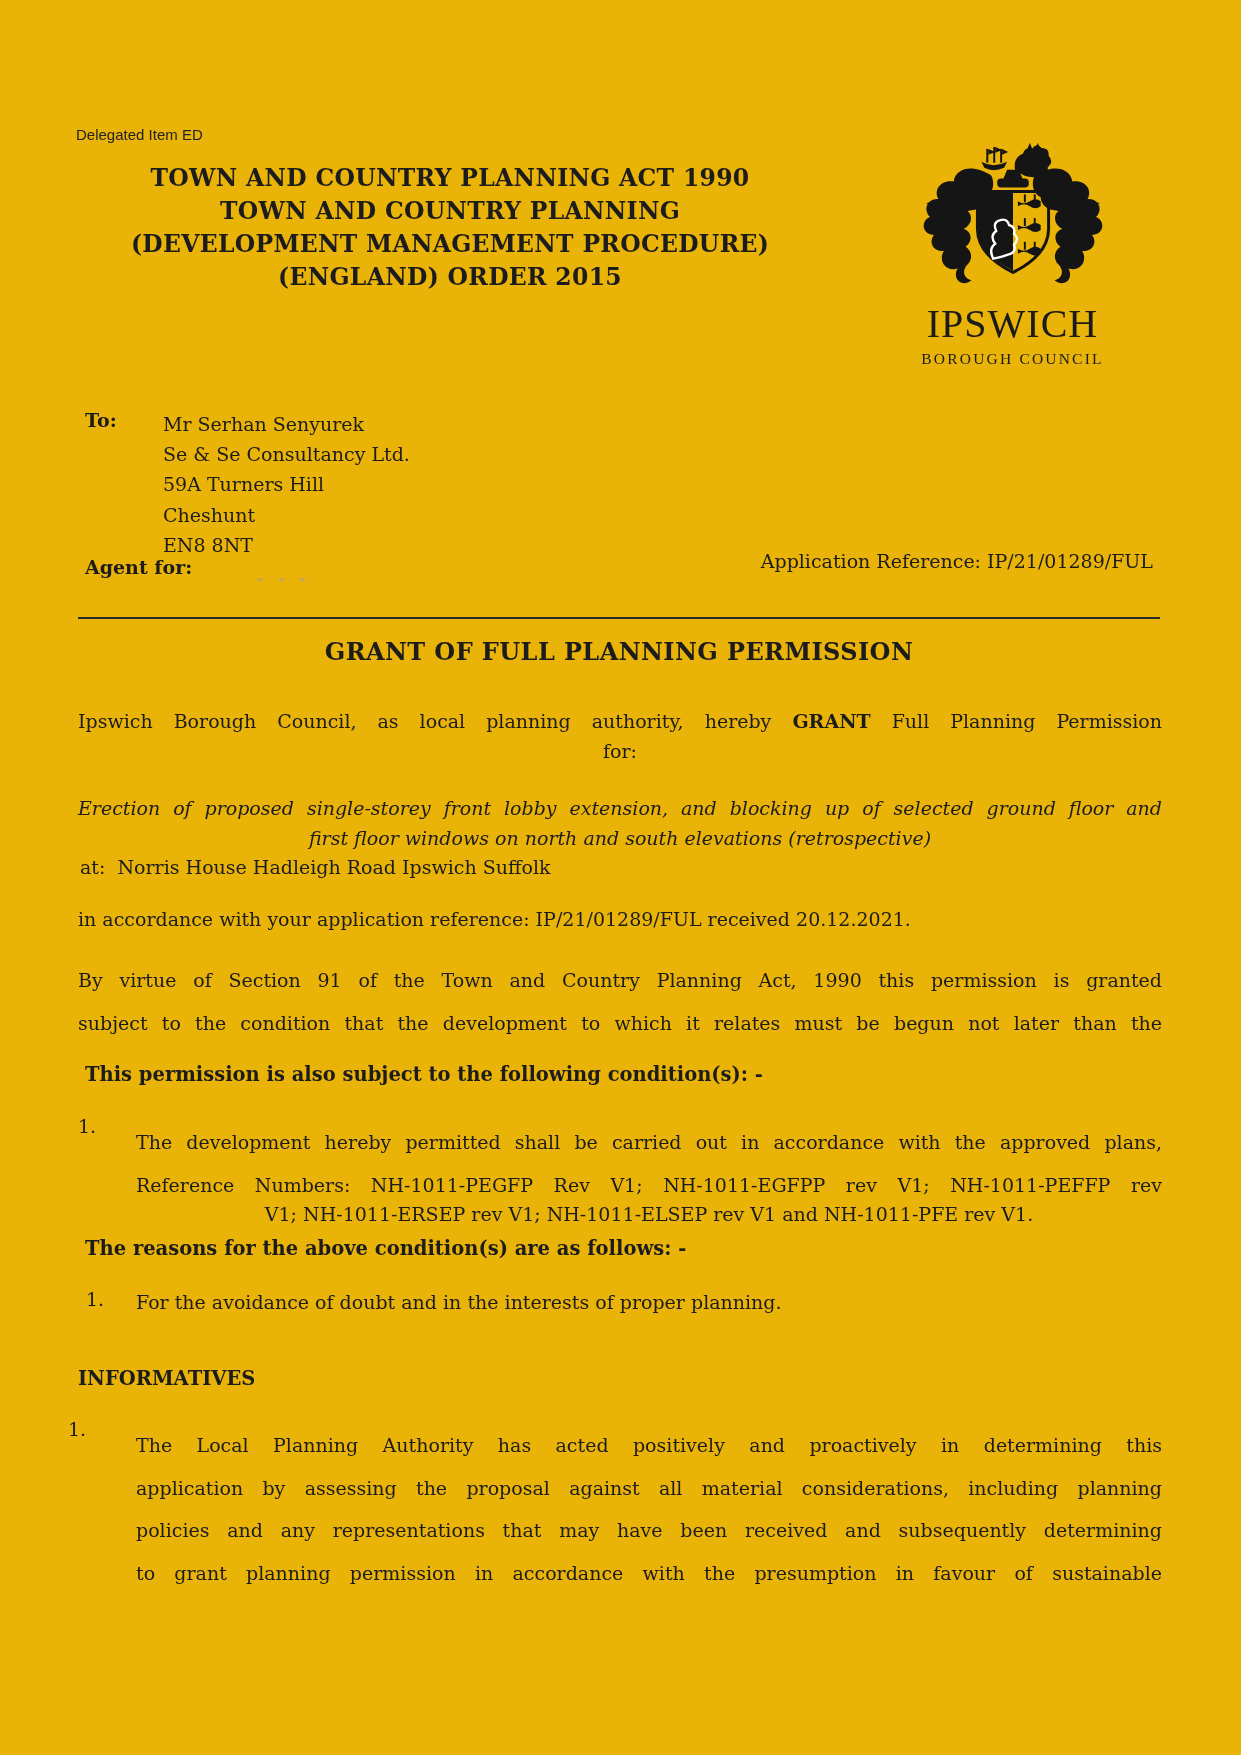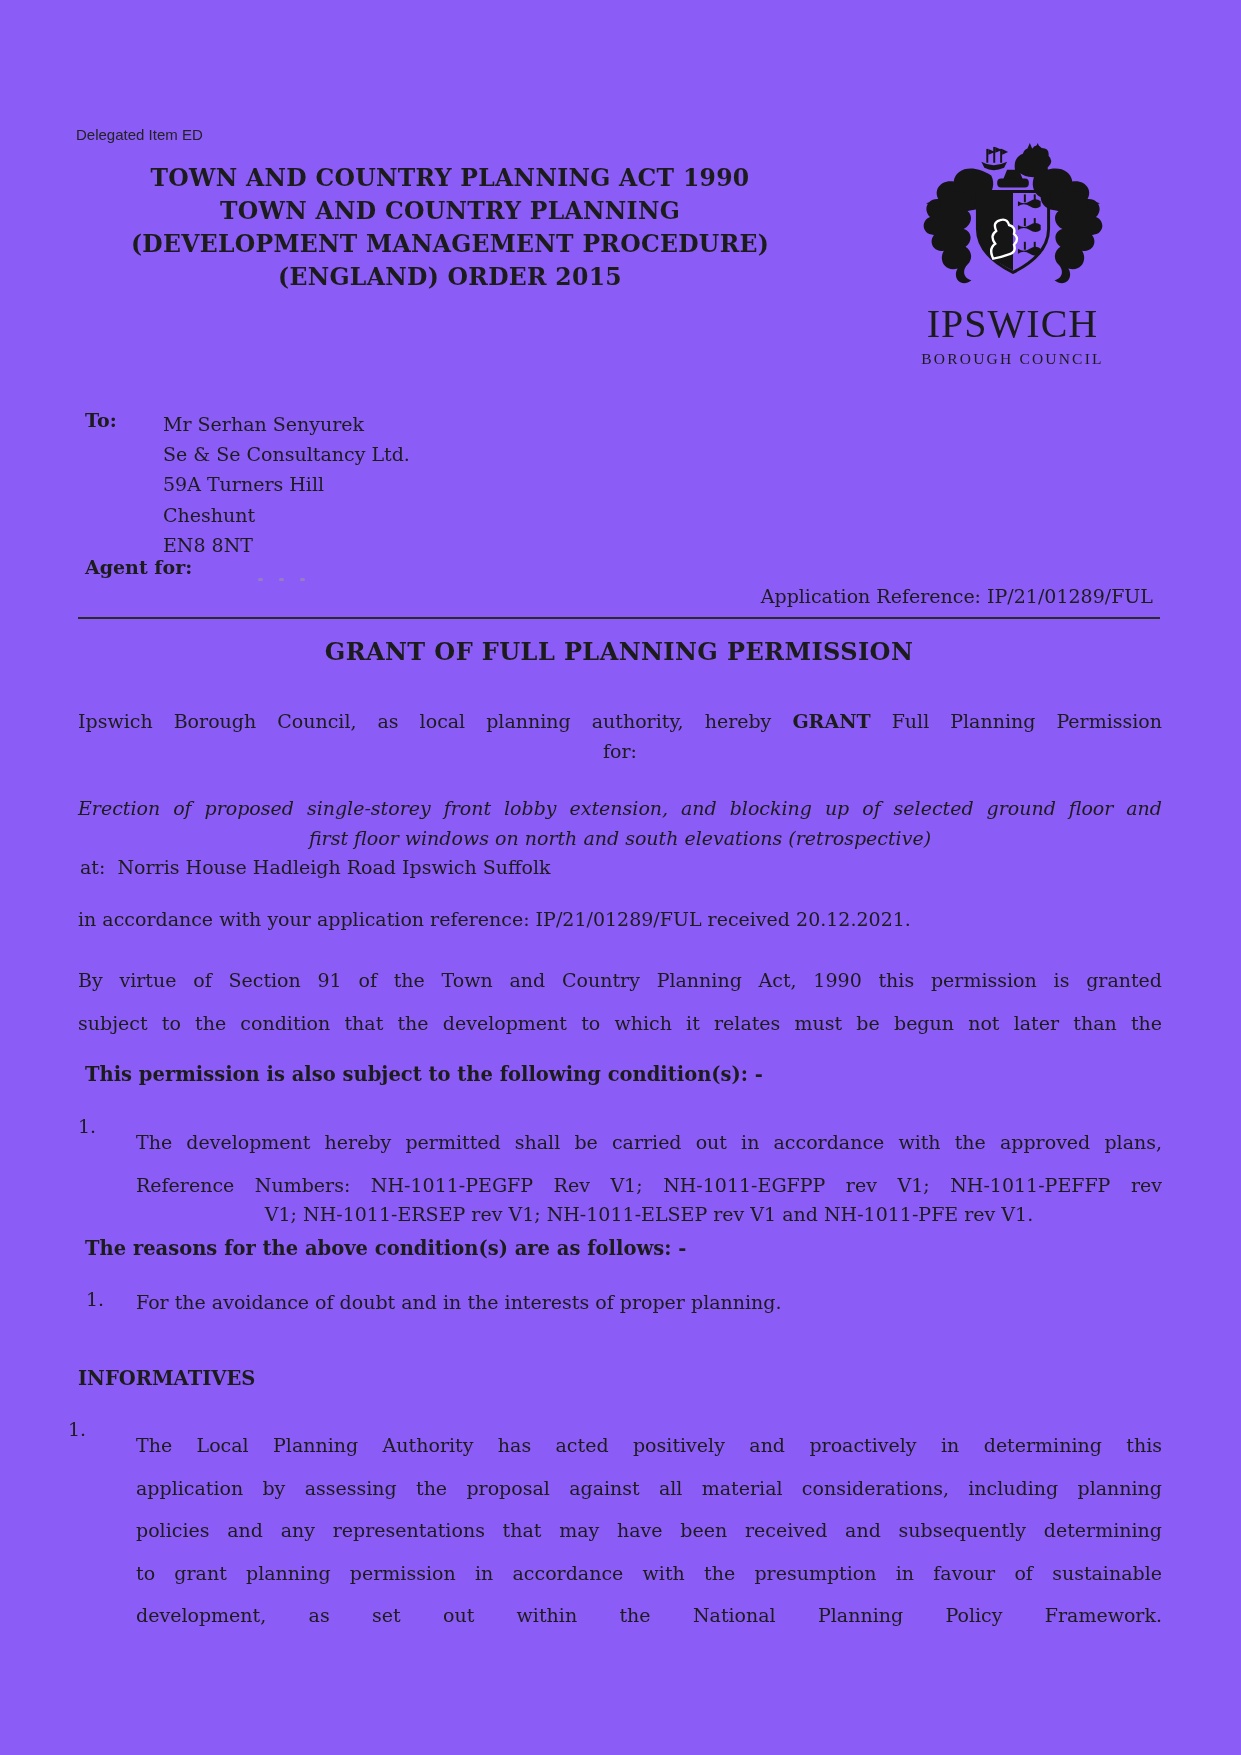--- a/index.html
+++ b/index.html
@@ -1,17 +1,17 @@
 <!DOCTYPE html>
 <html><head>
 <meta charset="utf-8">
 <style>
   html,body{margin:0;padding:0;background:#e8e8e8;}
   .page{
-    position:relative;width:1241px;height:1755px;background:#8b5cf6;
+    position:relative;width:1241px;height:1755px;background:#eab308;
     font-family:"DejaVu Serif","Liberation Serif",serif;color:#1c1c1c;
     overflow:hidden;margin:0 auto;
   }
   .abs{position:absolute;}
   .note{font-family:"Liberation Sans","DejaVu Sans",sans-serif;font-size:15px;color:#222;}
   .title-block{left:105px;top:162px;width:690px;text-align:center;
     font-weight:bold;font-size:23.5px;line-height:33px;letter-spacing:.3px;}
   .logo-box{left:880px;top:142px;width:265px;text-align:center;}
   .logo-box svg{display:block;margin:0 auto;}
   .logo-word{font-family:"Liberation Serif","DejaVu Serif",serif;font-size:40px;
@@ -19,21 +19,21 @@
   .logo-sub{font-family:"Liberation Serif","DejaVu Serif",serif;font-size:15.5px;
     letter-spacing:2.2px;color:#1b1b1b;margin-top:6px;}
   .body-text{font-size:19px;line-height:29.5px;}
   .bold{font-weight:bold;}
   .to-label{left:85px;top:409px;font-weight:bold;font-size:19px;}
   .addr{left:163px;top:409px;font-size:19px;line-height:30.2px;}
   .agent-row{left:85px;top:556px;font-weight:bold;font-size:19px;}
   .redact{position:absolute;left:258px;top:566px;}
   .redact i{display:inline-block;width:5px;height:3px;background:#9a9a9a;
     margin-right:16px;border-radius:2px;opacity:.55;}
-  .app-ref{right:88px;top:585px;font-size:19px;text-align:right;}
+  .app-ref{right:88px;top:550px;font-size:19px;text-align:right;}
   .rule{left:78px;top:617px;width:1082px;height:2px;background:#2a2a2a;}
   .main-heading{left:78px;top:637px;width:1082px;text-align:center;
     font-weight:bold;font-size:24px;letter-spacing:.4px;}
   .para{left:78px;width:1084px;}
   .jline{display:block;text-align:justify;text-align-last:justify;margin-top:13px;}
   .pline{display:block;text-align:center;}
   .italic{font-style:italic;}
   .num{position:absolute;font-size:19px;}
   .item-text{position:absolute;left:136px;width:1026px;font-size:19px;line-height:29.5px;}
   .sec-heading{font-weight:bold;font-size:19.5px;}
@@ -163,17 +163,16 @@
 
   <div class="abs sec-heading" style="left:78px;top:1367px;">INFORMATIVES</div>
 
   <div>
     <span class="num" style="left:68px;top:1418px;">1.</span>
     <div class="item-text" style="top:1418px;">
       <span class="jline">The Local Planning Authority has acted positively and proactively in determining this</span>
       <span class="jline">application by assessing the proposal against all material considerations, including planning</span>
       <span class="jline">policies and any representations that may have been received and subsequently determining</span>
       <span class="jline">to grant planning permission in accordance with the presumption in favour of sustainable</span>
-      <span class="jline">development, as set out within the National Planning Policy Framework.</span>
     </div>
   </div>
 
 </div>
 
 </body></html>

